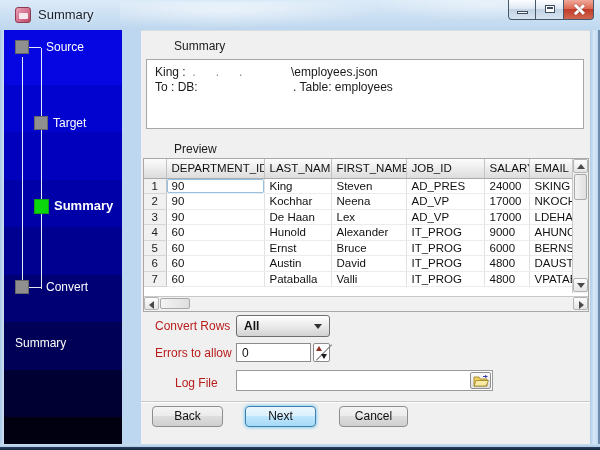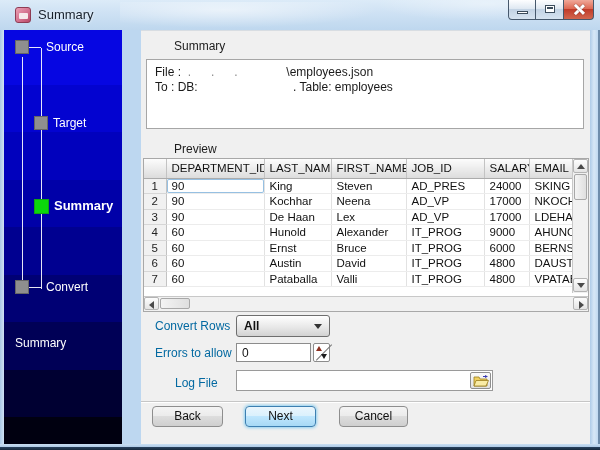--- a/index.html
+++ b/index.html
@@ -95,21 +95,21 @@
   .tri-up{left:4px;top:4px;border-left:4px solid transparent;border-right:4px solid transparent;
     border-bottom:5px solid #4a4a4a;}
   .tri-down{left:4px;top:5px;border-left:4px solid transparent;border-right:4px solid transparent;
     border-top:5px solid #4a4a4a;}
   .tri-left{left:4px;top:3px;border-top:4px solid transparent;border-bottom:4px solid transparent;
     border-right:5px solid #4a4a4a;}
   .tri-right{left:5px;top:3px;border-top:4px solid transparent;border-bottom:4px solid transparent;
     border-left:5px solid #4a4a4a;}
 
   
-  .fm-label{position:absolute;font-size:12px;color:#0369a1;}
+  .fm-label{position:absolute;font-size:12px;color:#b91c1c;}
   .combo{position:absolute;left:95px;top:284px;width:94px;height:22px;border:1px solid #6e6e6e;
     border-radius:3px;background:linear-gradient(to bottom,#ffffff,#e8e8e8 55%,#d2d2d2);}
   .combo-text{position:absolute;left:7px;top:3px;font-size:12px;font-weight:bold;color:#111;}
   .combo-arrow{position:absolute;right:7px;top:8px;border-left:4.5px solid transparent;
     border-right:4.5px solid transparent;border-top:5px solid #333;}
   .spin-field{position:absolute;left:95px;top:312px;width:75px;height:19px;background:#fff;
     border:1px solid #8c8c8c;font-size:12px;color:#111;padding:2px 0 0 5px;}
   .spin-btn{position:absolute;left:172px;top:312px;width:17px;height:19px;background:#fff;
     border:1px solid #8c8c8c;border-radius:2px;}
   .spin-btn::before{content:"";position:absolute;left:-1px;top:8px;width:22px;height:1px;
@@ -183,21 +183,21 @@
 
     <span class="sb-footer">Summary</span>
   </div>
 
   <div class="content">
 
     <span class="sec-label" style="left:33px;top:8px;">Summary</span>
 
     <div class="info-box">
       <div class="info-line">
-        <span>File : </span>
+        <span>King : </span>
         <span class="redacted red-from"> .      .      .</span>
         <span>\employees.json</span>
       </div>
       <div class="info-line">
         <span>To : DB: </span>
         <span class="redacted red-to"></span>
         <span>. Table: employees</span>
       </div>
     </div>
 

